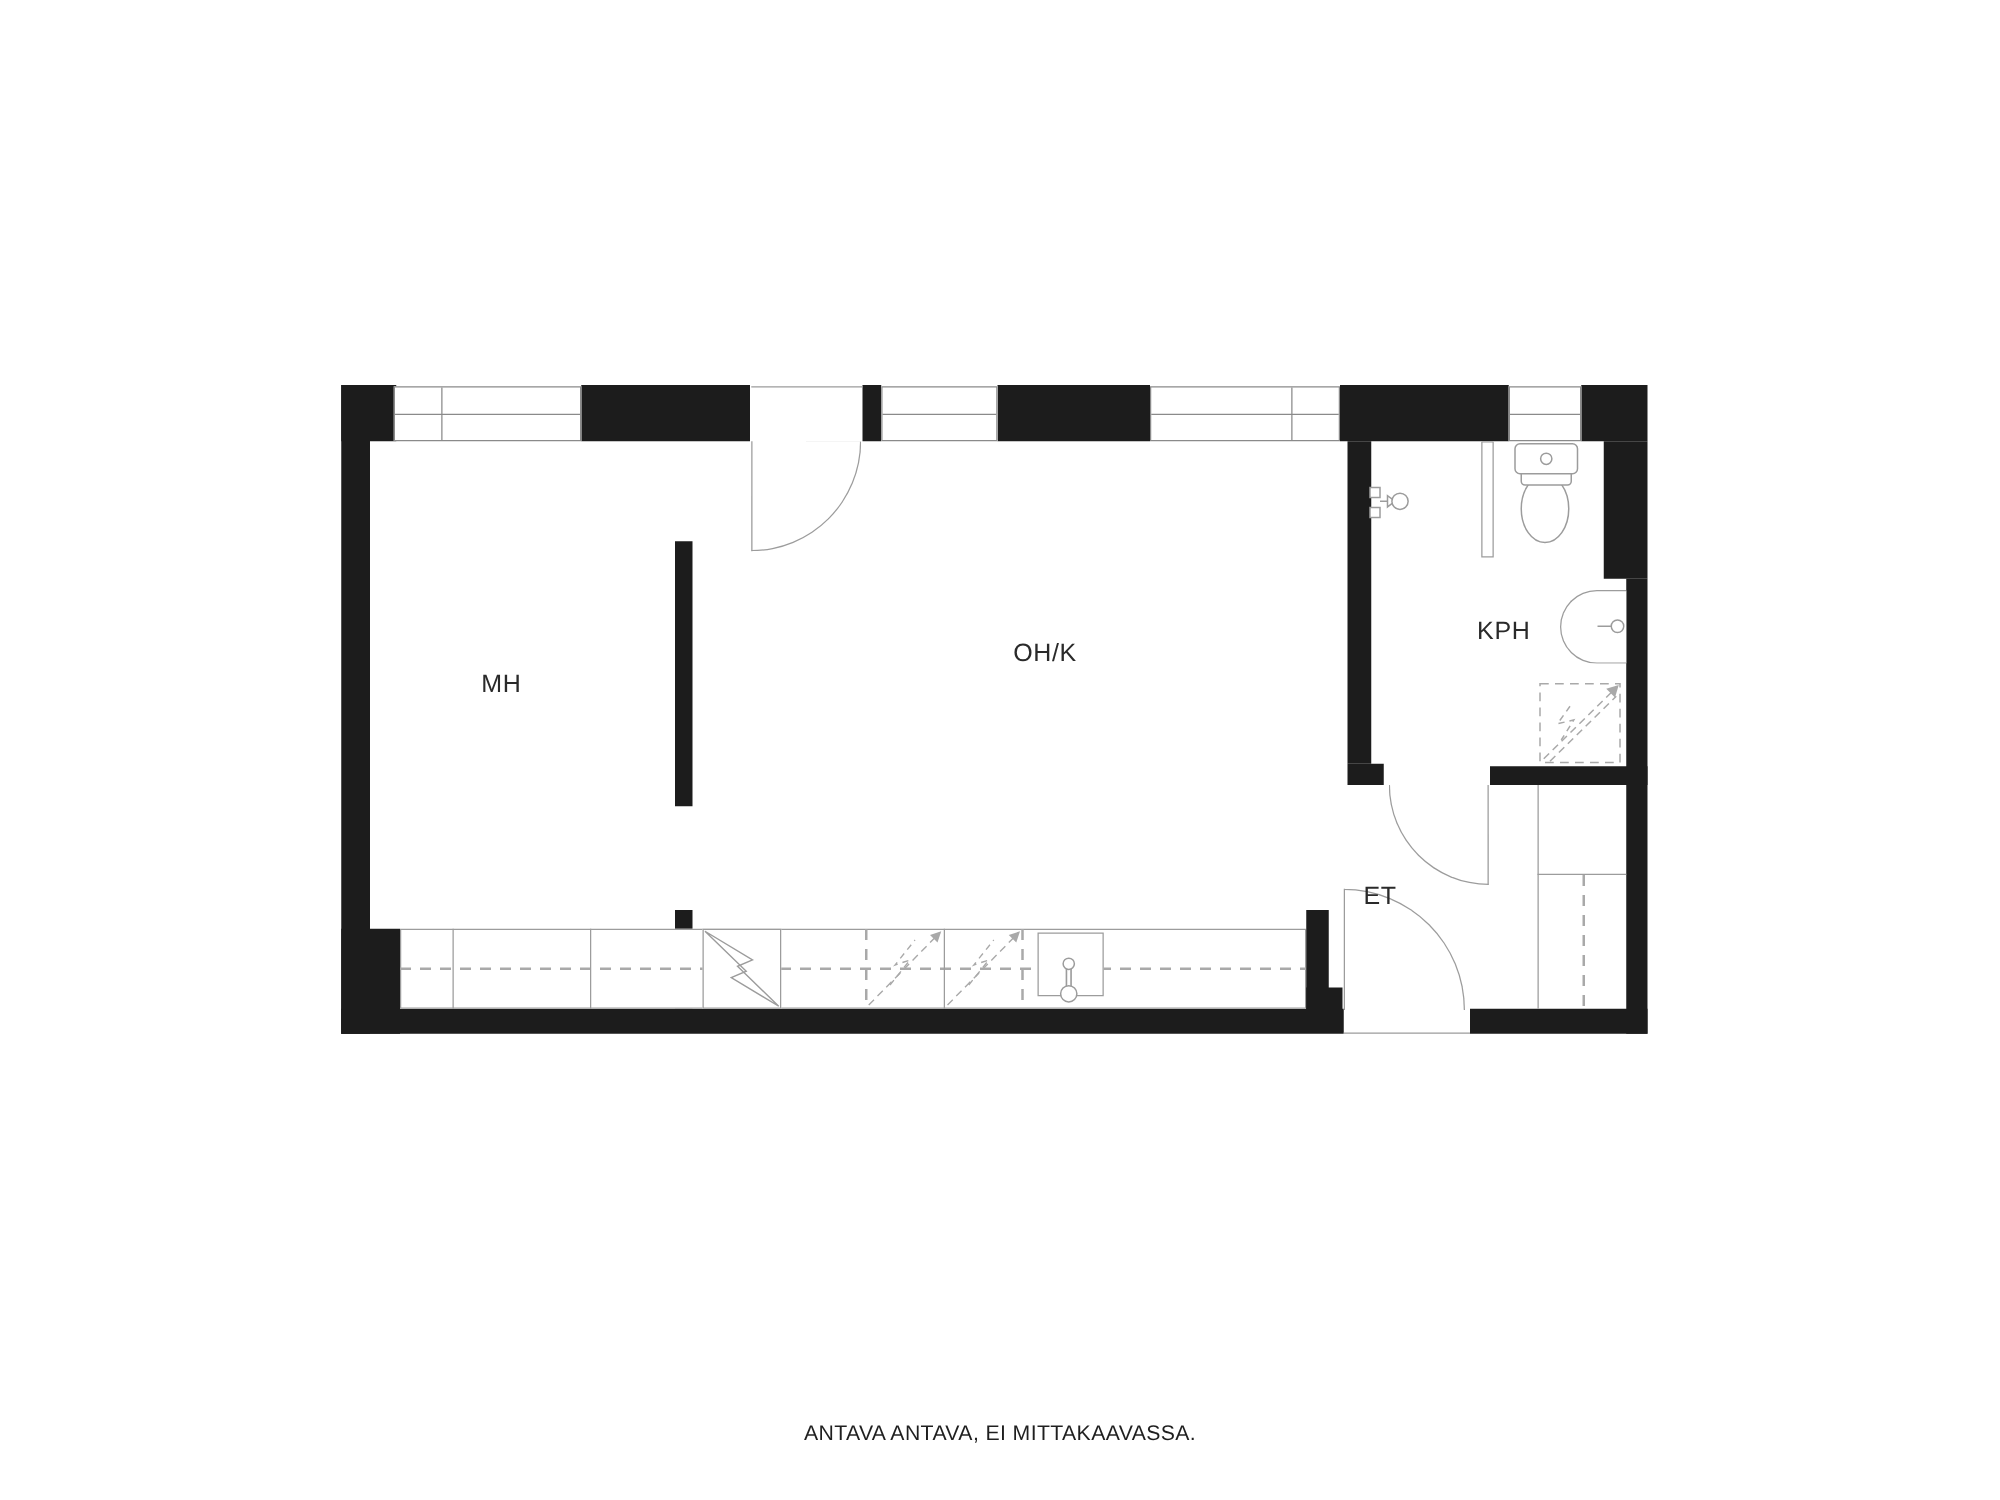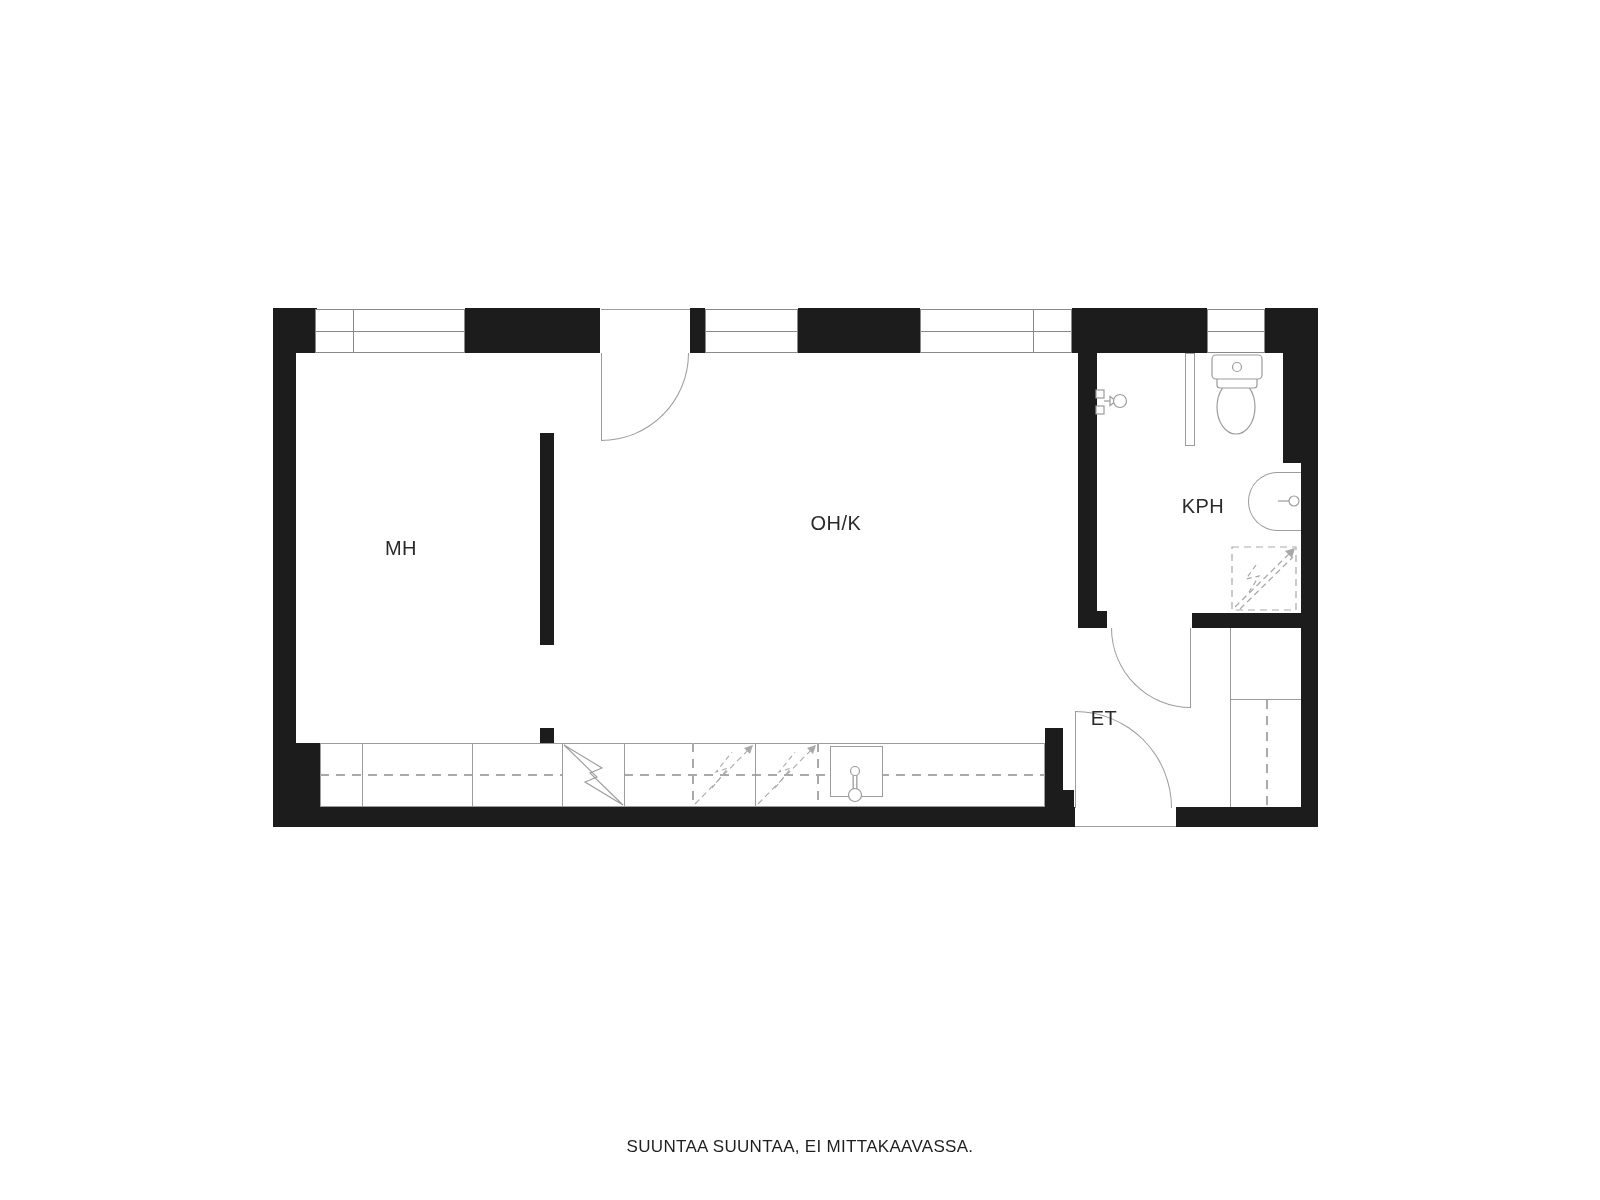--- a/index.html
+++ b/index.html
@@ -156,15 +156,15 @@
       <circle cx="855" cy="771" r="4.5" fill="#ffffff" stroke="#9c9c9c" stroke-width="1.2"></circle>
       <circle cx="855" cy="795" r="6.5" fill="#ffffff" stroke="#9c9c9c" stroke-width="1.2"></circle>
     </g>
   </svg>
 
   <div class="room-label" style="left:401px;top:548px;">MH</div>
   <div class="room-label" style="left:816px;top:523px;margin-left:20px;">OH/K</div>
   <div class="room-label" style="left:1179px;top:506px;margin-left:24px;">KPH</div>
   <div class="room-label" style="left:1104px;top:718px;">ET</div>
 
-  <div class="caption">SUUNTAA SUUNTAA, EI MITTAKAAVASSA.</div>
+  <div class="caption">ANTAVA ANTAVA, EI MITTAKAAVASSA.</div>
 
 </div>
 
 </body></html>

